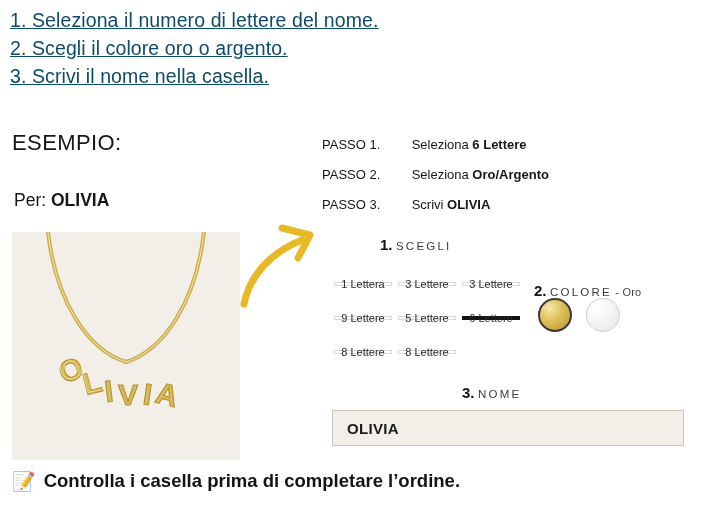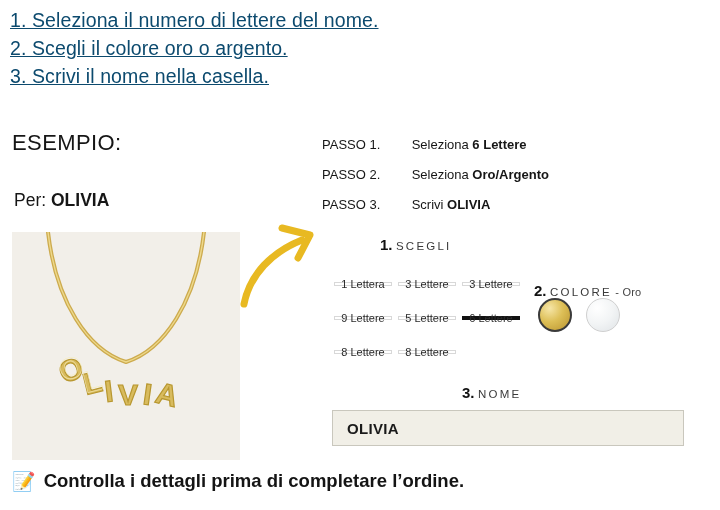--- a/index.html
+++ b/index.html
@@ -302,14 +302,14 @@
   <div class="step-tag" id="step3-tag">
     <span class="num">3.</span>
     <span class="sp">NOME</span>
   </div>
 
   <div class="name-field" placeholder="Nome">OLIVIA</div>
 </div>
 
 <div class="footer">
   <span class="emoji">📝</span>
-  <span class="txt">Controlla i dettagli prima di completare l’ordine.</span>
+  <span class="txt">Controlla i casella prima di completare l’ordine.</span>
 </div>
 
 </body></html>

